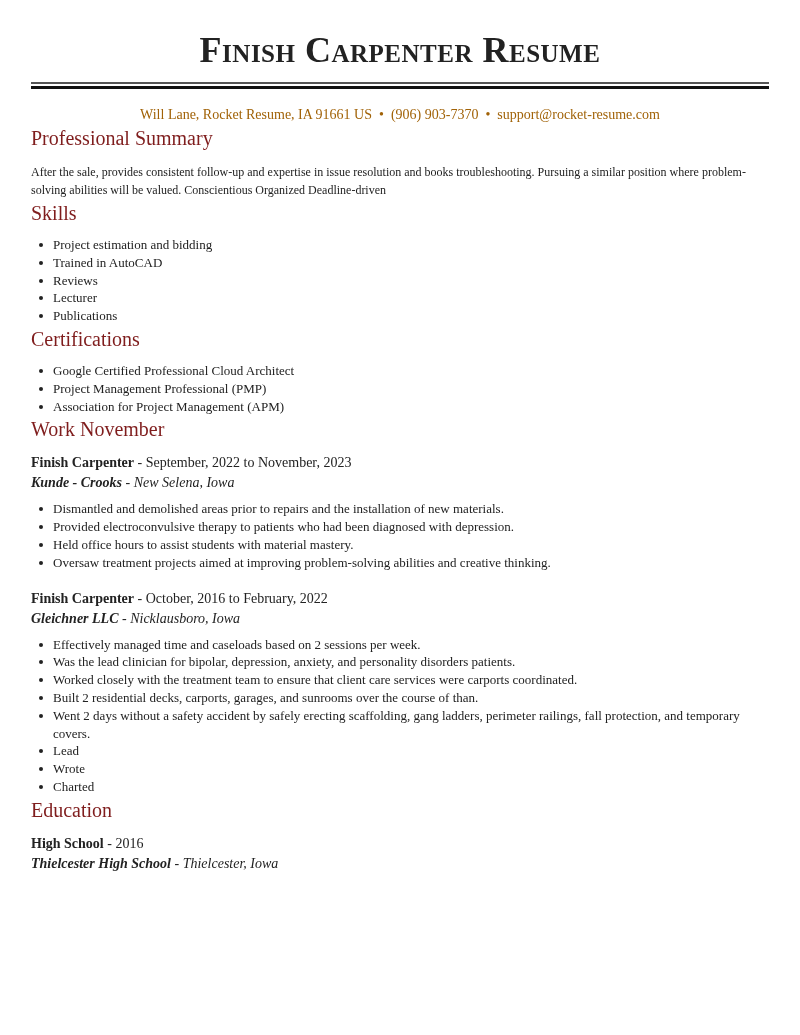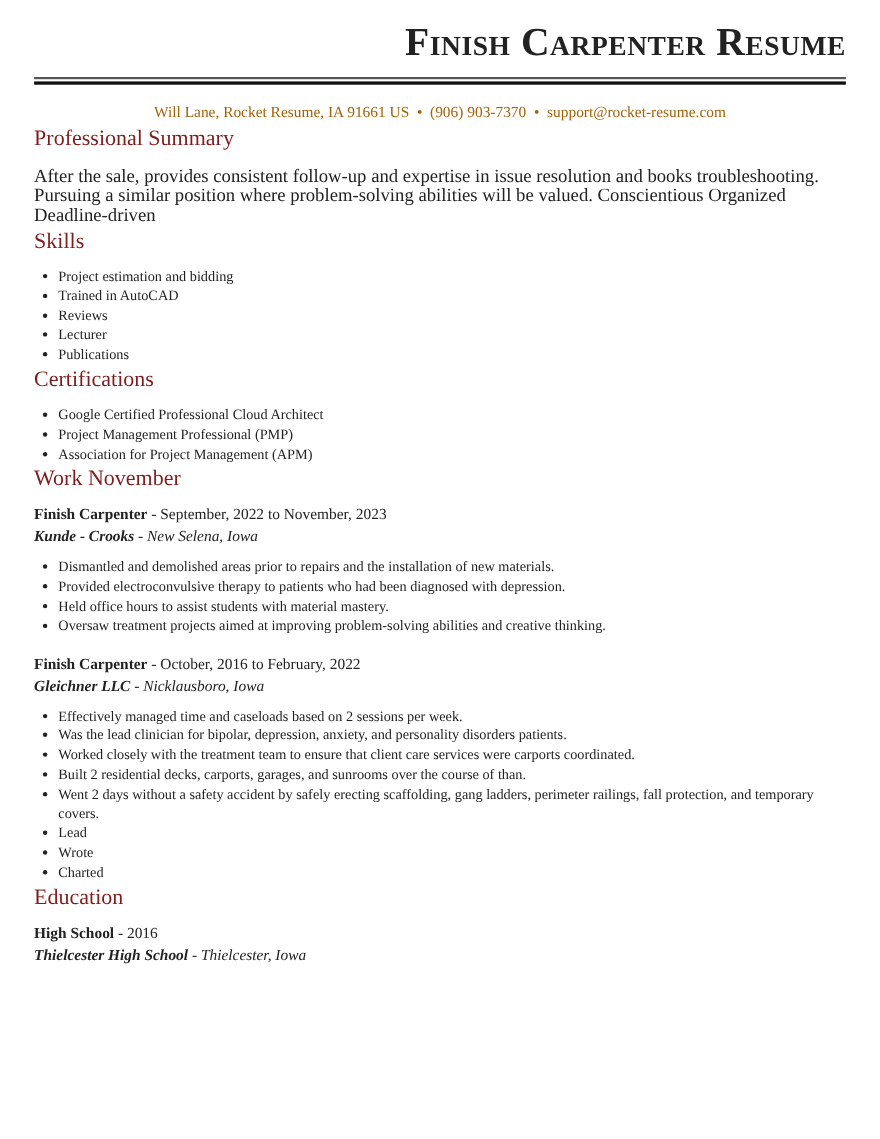--- a/index.html
+++ b/index.html
@@ -12,27 +12,27 @@
       height: 1035px;
       overflow: hidden;
       font-family: "Liberation Serif", "DejaVu Serif", serif;
       color: #222222;
     }
     .page {
       position: relative;
       padding: 0 31px;
     }
     .title {
-      text-align: right;
+      text-align: center;
       font-weight: bold;
       font-size: 36px;
       font-variant: small-caps;
       letter-spacing: 0.5px;
       margin: 0;
-      padding-top: 16px;
+      padding-top: 28px;
       height: 44px;
       line-height: 44px;
       color: #222222;
     }
     .rule {
       margin-top: 10px;
       height: 6px;
       border-top: 2px solid #555555;
       border-bottom: 3px solid #111111;
       box-sizing: border-box;
@@ -51,21 +51,21 @@
     }
     h2.section-title {
       font-weight: normal;
       font-size: 20px;
       margin: 0;
       line-height: 28px;
       color: #7f1d1d;
     }
     .summary-title { margin-top: 18px; }
     .summary {
-      font-size: 17px;
+      font-size: 12px;
       line-height: 18px;
       margin-top: 11px;
       color: #222222;
     }
     .skills-title { margin-top: 14px; }
     .skills {
       display: flex;
       margin-top: 9px;
       flex-direction: column;
     }

